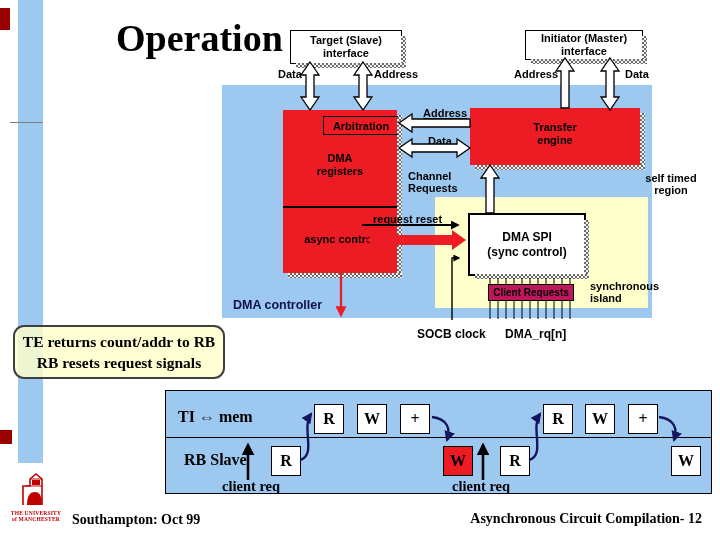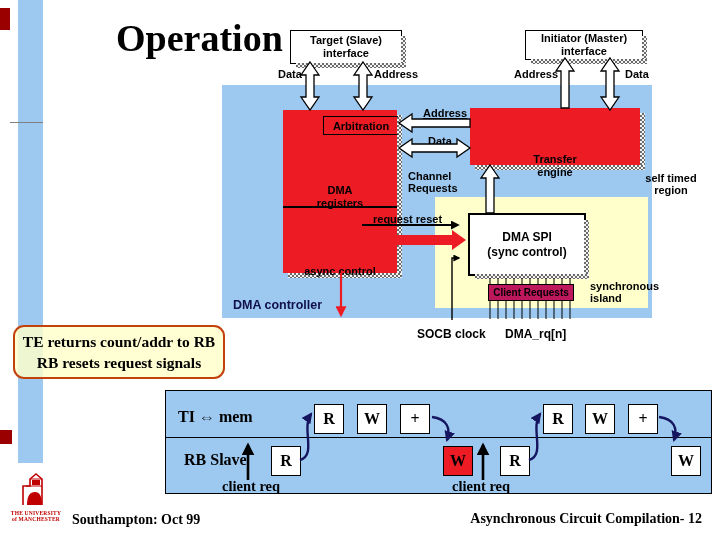--- a/index.html
+++ b/index.html
@@ -21,21 +21,21 @@
   .hatch::after{content:"";position:absolute;left:5px;bottom:-5px;width:100%;height:5px;
      background:repeating-conic-gradient(#6b6b6b 0% 25%,#f4f4f4 0% 50%) 0 0/4px 4px;}
   
   .ifbox{background:#fff;border:1px solid #000;display:flex;align-items:center;justify-content:center;
      text-align:center;font-size:11px;line-height:13px;white-space:pre-line;}
   .target-box{left:290px;top:30px;width:110px;height:32px;}
   .initiator-box{left:525px;top:30px;width:116px;height:28px;}
   .red-block{left:283px;top:110px;width:114px;height:163px;background:#ED1C24;}
   .arb-box{left:323px;top:116px;width:74px;height:17px;border:1px solid #000;border-right:none;
      display:flex;align-items:center;justify-content:center;font-size:11px;}
-  .blk-label{text-align:center;white-space:pre-line;font-size:11px;line-height:13px;margin-top:32px;}
+  .blk-label{text-align:center;white-space:pre-line;font-size:11px;line-height:13px;}
   .dma-reg-label{left:283px;top:152px;width:114px;}
   .block-divider{left:283px;top:206px;width:114px;height:2px;background:#000;}
   .async-label{left:283px;top:233px;width:114px;}
   .te-block{left:470px;top:108px;width:170px;height:57px;background:#ED1C24;}
   .te-label{left:470px;top:121px;width:170px;}
   .spi-box{left:468px;top:213px;width:114px;height:59px;background:#fff;border:2px solid #000;
      display:flex;align-items:center;justify-content:center;text-align:center;
      font-size:12px;line-height:15px;white-space:pre-line;}
   .cr-box{left:488px;top:284px;width:84px;height:15px;background:#be185d;border:1px solid #000;
      display:flex;align-items:center;justify-content:center;font-size:10px;}
@@ -50,21 +50,21 @@
   .lbl-channel-req{left:408px;top:170px;}
   .lbl-self-timed{left:596px;top:172px;width:54px;text-align:center;margin-left:48px;}
   .lbl-request-reset{left:373px;top:213px;text-align:right;}
   .lbl-sync-island{left:590px;top:280px;}
   .lbl-dma-controller{left:233px;top:298px;font-size:12.5px;font-weight:bold;color:#10104d;}
   .dma-irq-label{left:296px;top:324px;width:104px;height:20px;background:#ED1C24;
      display:flex;align-items:center;justify-content:center;font-size:11px;}
   .lbl-socb{left:417px;top:327px;font-size:12px;}
   .lbl-rqn{left:505px;top:327px;font-size:12px;}
   
-  .note-box{left:13px;top:325px;width:208px;height:50px;border:2px solid #c2410c;border-radius:11px;
+  .note-box{left:13px;top:325px;width:208px;height:50px;border:2px solid #404040;border-radius:11px;
      background:rgba(255,255,201,0.82);display:flex;flex-direction:column;align-items:center;
      justify-content:center;font-family:"Liberation Serif",serif;font-size:15.5px;line-height:21px;}
   
   .btable{left:165px;top:390px;width:545px;height:102px;background:#9DC9F1;border:1px solid #000;}
   .btable-divider{left:165px;top:437px;width:546px;height:1px;background:#000;}
   .serif{font-family:"Liberation Serif",serif;}
   .lbl-ti-mem{left:178px;top:408px;font-size:16px;}
   .lbl-rb-regs{left:184px;top:451px;font-size:16px;}
   .cell{width:28px;height:28px;background:#fff;border:1.5px solid #000;display:flex;align-items:center;
      justify-content:center;font-family:"Liberation Serif",serif;font-weight:bold;font-size:16px;}

